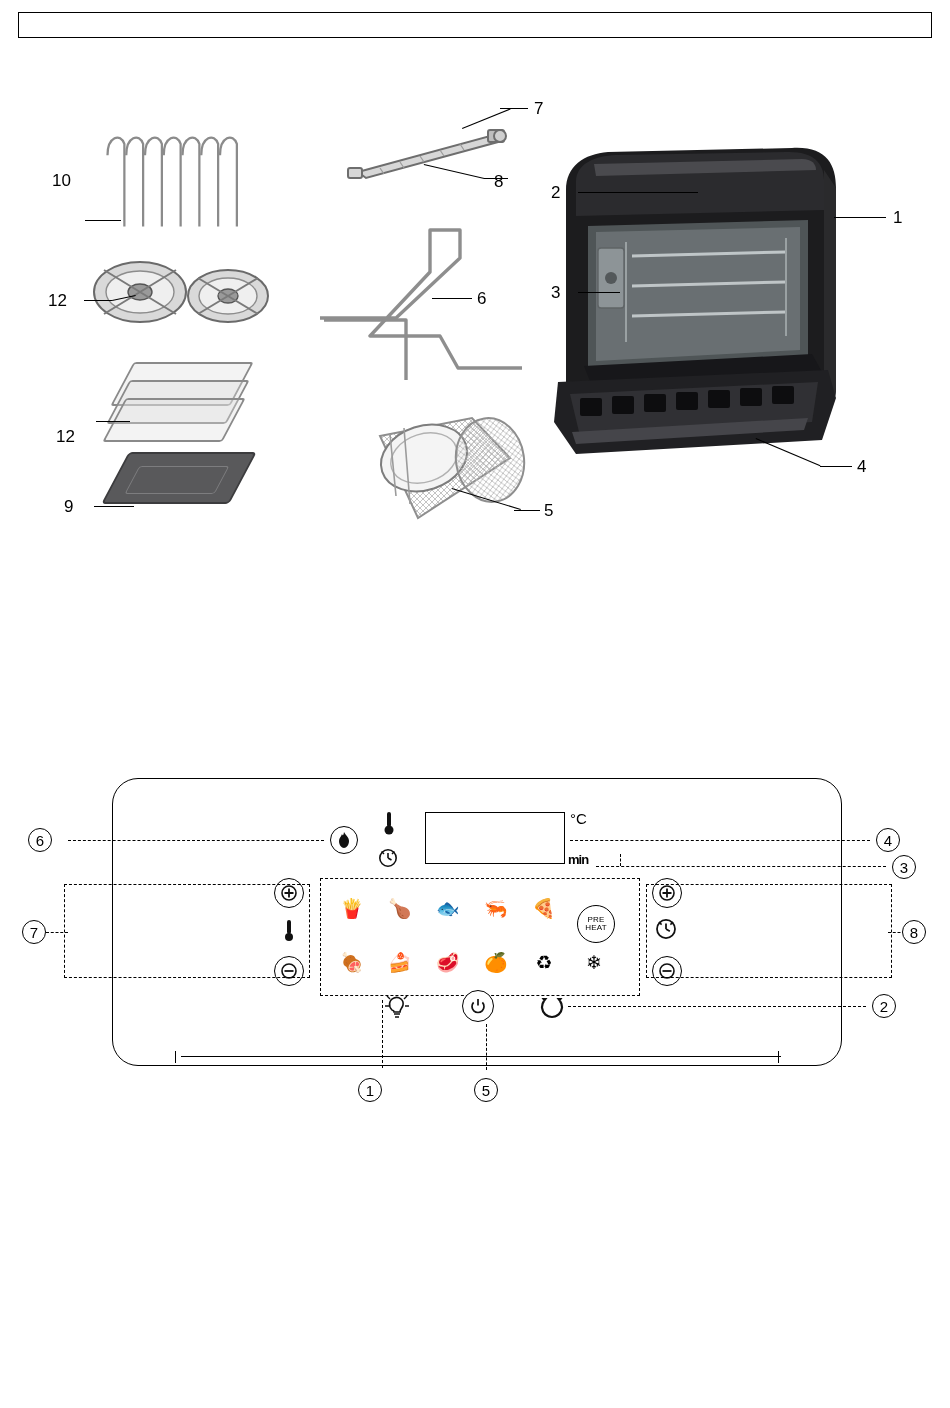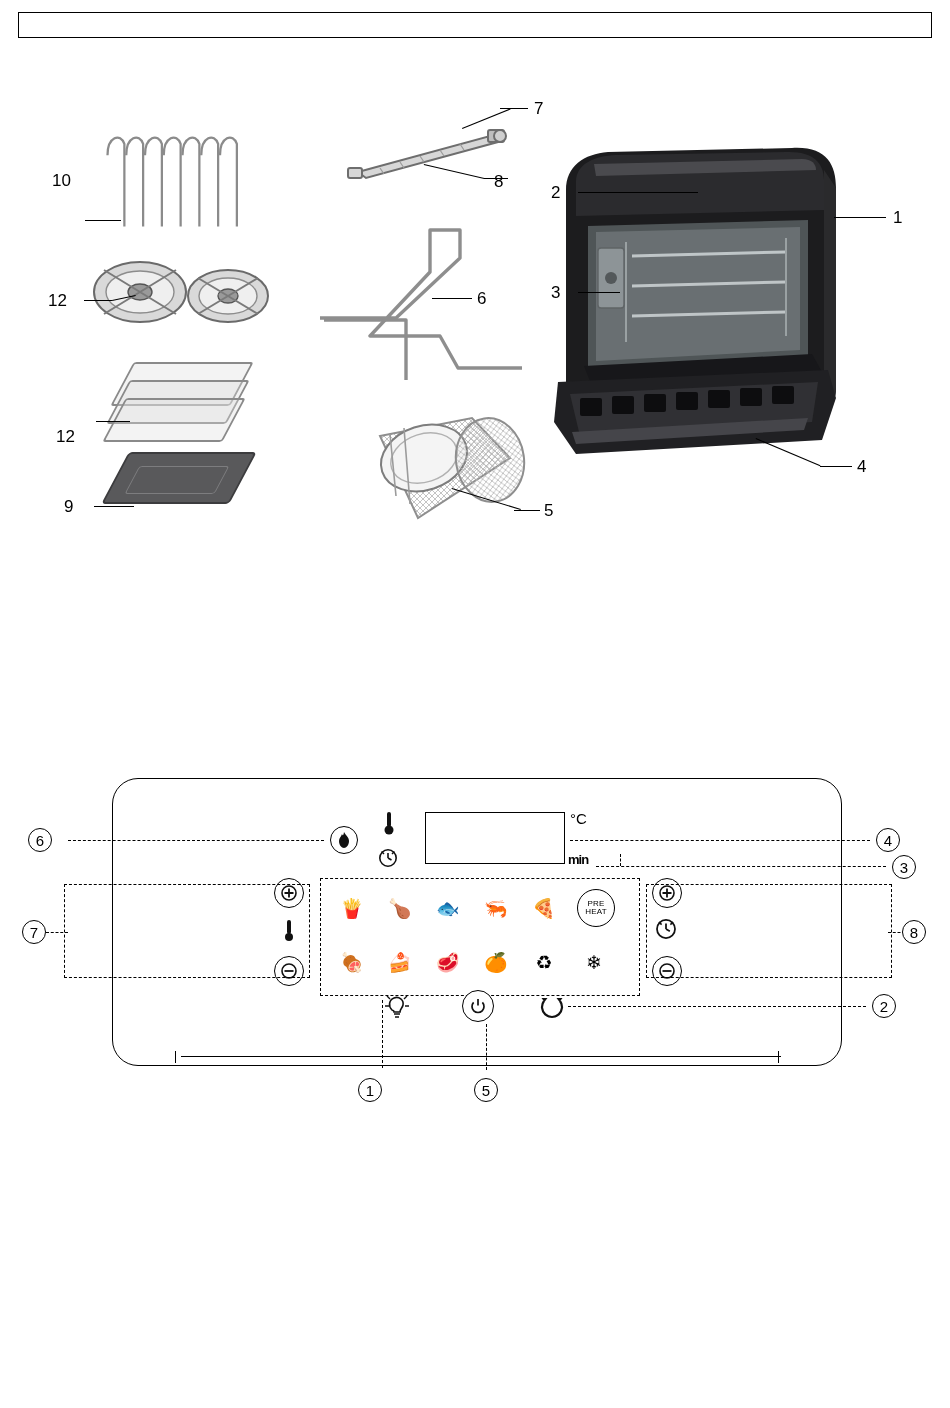--- a/index.html
+++ b/index.html
@@ -391,21 +391,21 @@
       </div>
       <div class="menu-icon" style="left:110px;top:12px;">
         <span>🐟</span>
       </div>
       <div class="menu-icon" style="left:158px;top:12px;">
         <span>🦐</span>
       </div>
       <div class="menu-icon" style="left:206px;top:12px;">
         <span>🍕</span>
       </div>
-      <div class="preheat" style="left:256px;top:10px;">
+      <div class="preheat" style="left:256px;top:26px;">
         <span>PRE</span>
         <span>HEAT</span>
       </div>
 
       <div class="menu-icon" style="left:14px;top:66px;">
         <span>🍖</span>
       </div>
       <div class="menu-icon" style="left:62px;top:66px;">
         <span>🍰</span>
       </div>

